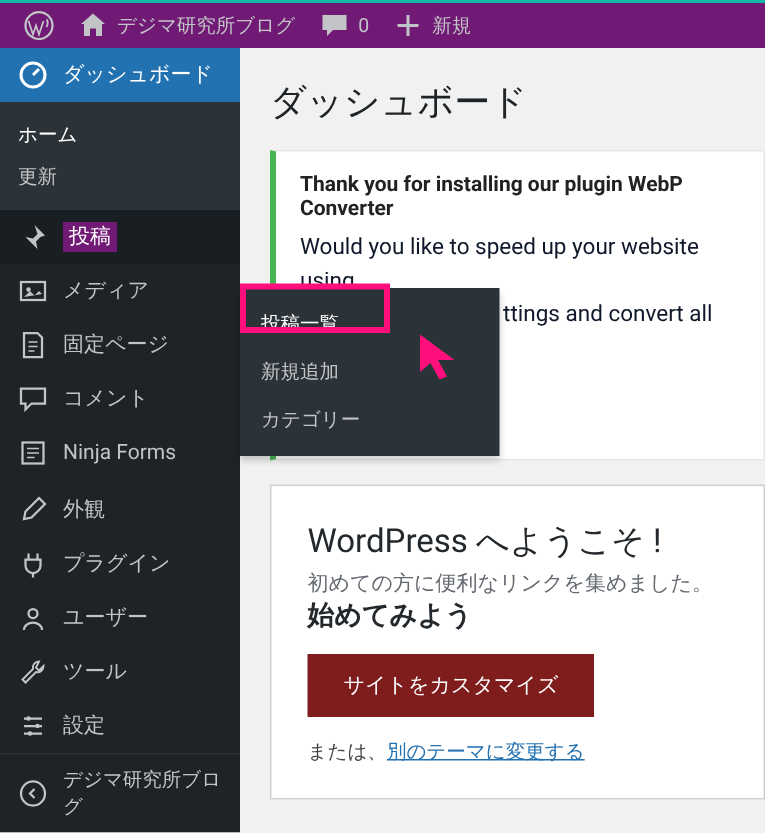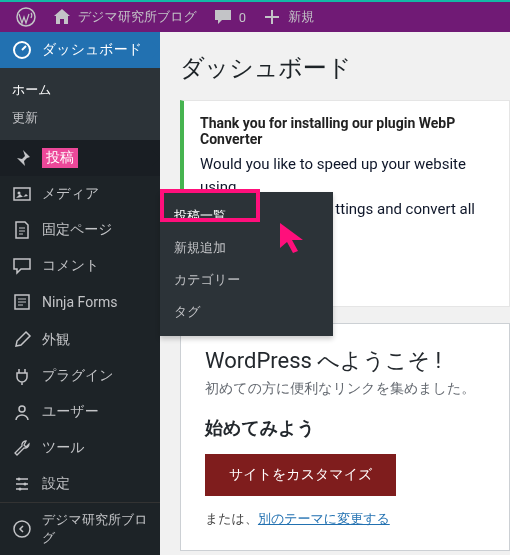--- a/index.html
+++ b/index.html
@@ -6,38 +6,38 @@
 body { background: #f1f1f1; width: 510px; height: 555px; overflow: hidden; position: relative; }
 
 .topbar { background: #701a75; height: 32px; display: flex; align-items: center; padding: 0 8px; color: #c3c4c7; font-size: 13px; border-top: 2px solid #14b8a6; }
 .topbar-item { display: flex; align-items: center; padding: 0 8px; gap: 6px; cursor: pointer; }
 
 .sidebar { position: absolute; left: 0; top: 32px; bottom: 0; width: 160px; background: #1d2327; color: #c3c4c7; display: flex; flex-direction: column; }
 .side-item { display: flex; align-items: center; padding: 8px 12px; cursor: pointer; font-size: 14px; gap: 10px; position: relative; }
 .side-item.current { background: #2271b1; color: #fff; font-weight: 500; }
 .side-item.current::after { content: ""; position: absolute; right: -8px; top: 50%; margin-top: -8px; border: 8px solid transparent; border-left-color: #2271b1; }
 .side-item.highlighted { background: #191e23; }
-.side-item.highlighted .label { background: #ec4899; color: #fff; padding: 1px 4px; }
+.side-item.highlighted .label { background: #701a75; color: #fff; padding: 1px 4px; }
 .side-item.highlighted::after { content: ""; position: absolute; right: -8px; top: 50%; margin-top: -8px; border: 8px solid transparent; border-left-color: #191e23; }
 .sub-group { background: #2c3338; padding: 8px 0; }
 .sub-item { padding: 5px 12px; font-size: 13px; color: #fff; cursor: pointer; }
 .sub-item.dim { color: #c3c4c7; }
 .collapse { margin-top: auto; border-top: 1px solid #333; padding: 8px 12px; font-size: 13px; display: flex; align-items: center; gap: 10px; cursor: pointer; }
 .icon { width: 20px; height: 20px; display: inline-flex; align-items: center; justify-content: center; flex-shrink: 0; fill: currentColor; }
 
 .main { position: absolute; left: 160px; top: 32px; right: 0; bottom: 0; padding: 20px 0 20px 20px; overflow: hidden; }
 h1.page-title { font-size: 24px; font-weight: 400; color: #1d2327; margin-bottom: 16px; }
 .notice { border: 1px solid #e5e5e5; border-left: 4px solid #46b450; background: #fff; padding: 14px 16px 20px; margin-bottom: 16px; }
 .notice-title { font-weight: 700; font-size: 14px; margin-bottom: 6px; color: #222; }
 .notice-text { font-size: 15px; color: #0f172a; line-height: 1.5; margin-bottom: 14px; }
 .btn-green { display: inline-block; border: 1px solid #46b450; color: #46b450; padding: 6px 14px; font-size: 13px; font-weight: 600; background: #fff; cursor: pointer; }
 
 .welcome { border: 1px solid #ccd0d4; background: #fff; padding: 22px 24px; }
 .welcome h2 { font-size: 22px; font-weight: 400; color: #23282d; margin-bottom: 4px; }
-.welcome p.sub { font-size: 14px; color: #646970; margin-bottom: 18px; }
+.welcome p.sub { font-size: 14px; color: #646970; }
 .welcome h3 { font-size: 18px; font-weight: 700; color: #23282d; margin-bottom: 14px; }
 .btn-blue { background: #7f1d1d; color: #fff; border: none; padding: 12px 24px; font-size: 14px; cursor: pointer; }
 .or-line { margin-top: 14px; font-size: 13px; color: #444; }
 .or-line a { color: #2271b1; text-decoration: underline; cursor: pointer; }
 
 .flyout { position: absolute; left: 160px; top: 192px; width: 173px; background: #2c3338; padding: 8px 0; z-index: 100; box-shadow: 0 3px 5px rgba(0,0,0,0.2); }
 .fly-item { padding: 7px 14px; color: #c3c4c7; font-size: 13px; cursor: pointer; }
 .fly-item.hl { color: #fff; }
 
 .highlight-box { position: absolute; border: 4px solid #ff0f7b; pointer-events: none; z-index: 200; }
@@ -221,19 +221,18 @@
     <div class="or-line">
       <span>または、</span><a>別のテーマに変更する</a>
     </div>
   </div>
 </div>
 
 <div class="flyout">
   <div class="fly-item hl">投稿一覧</div>
   <div class="fly-item">新規追加</div>
   <div class="fly-item">カテゴリー</div>
-  <div class="fly-item">タグ</div>
 </div>
 
 <div class="highlight-box hl1"></div>
 <svg class="cursor-arrow" width="40" height="40">
   <path d="M5 5 L5 30 L12 24 L18 35 L23 33 L17 22 L28 22 Z" fill="#ff0f7b"></path>
 </svg>
 
 </body></html>

